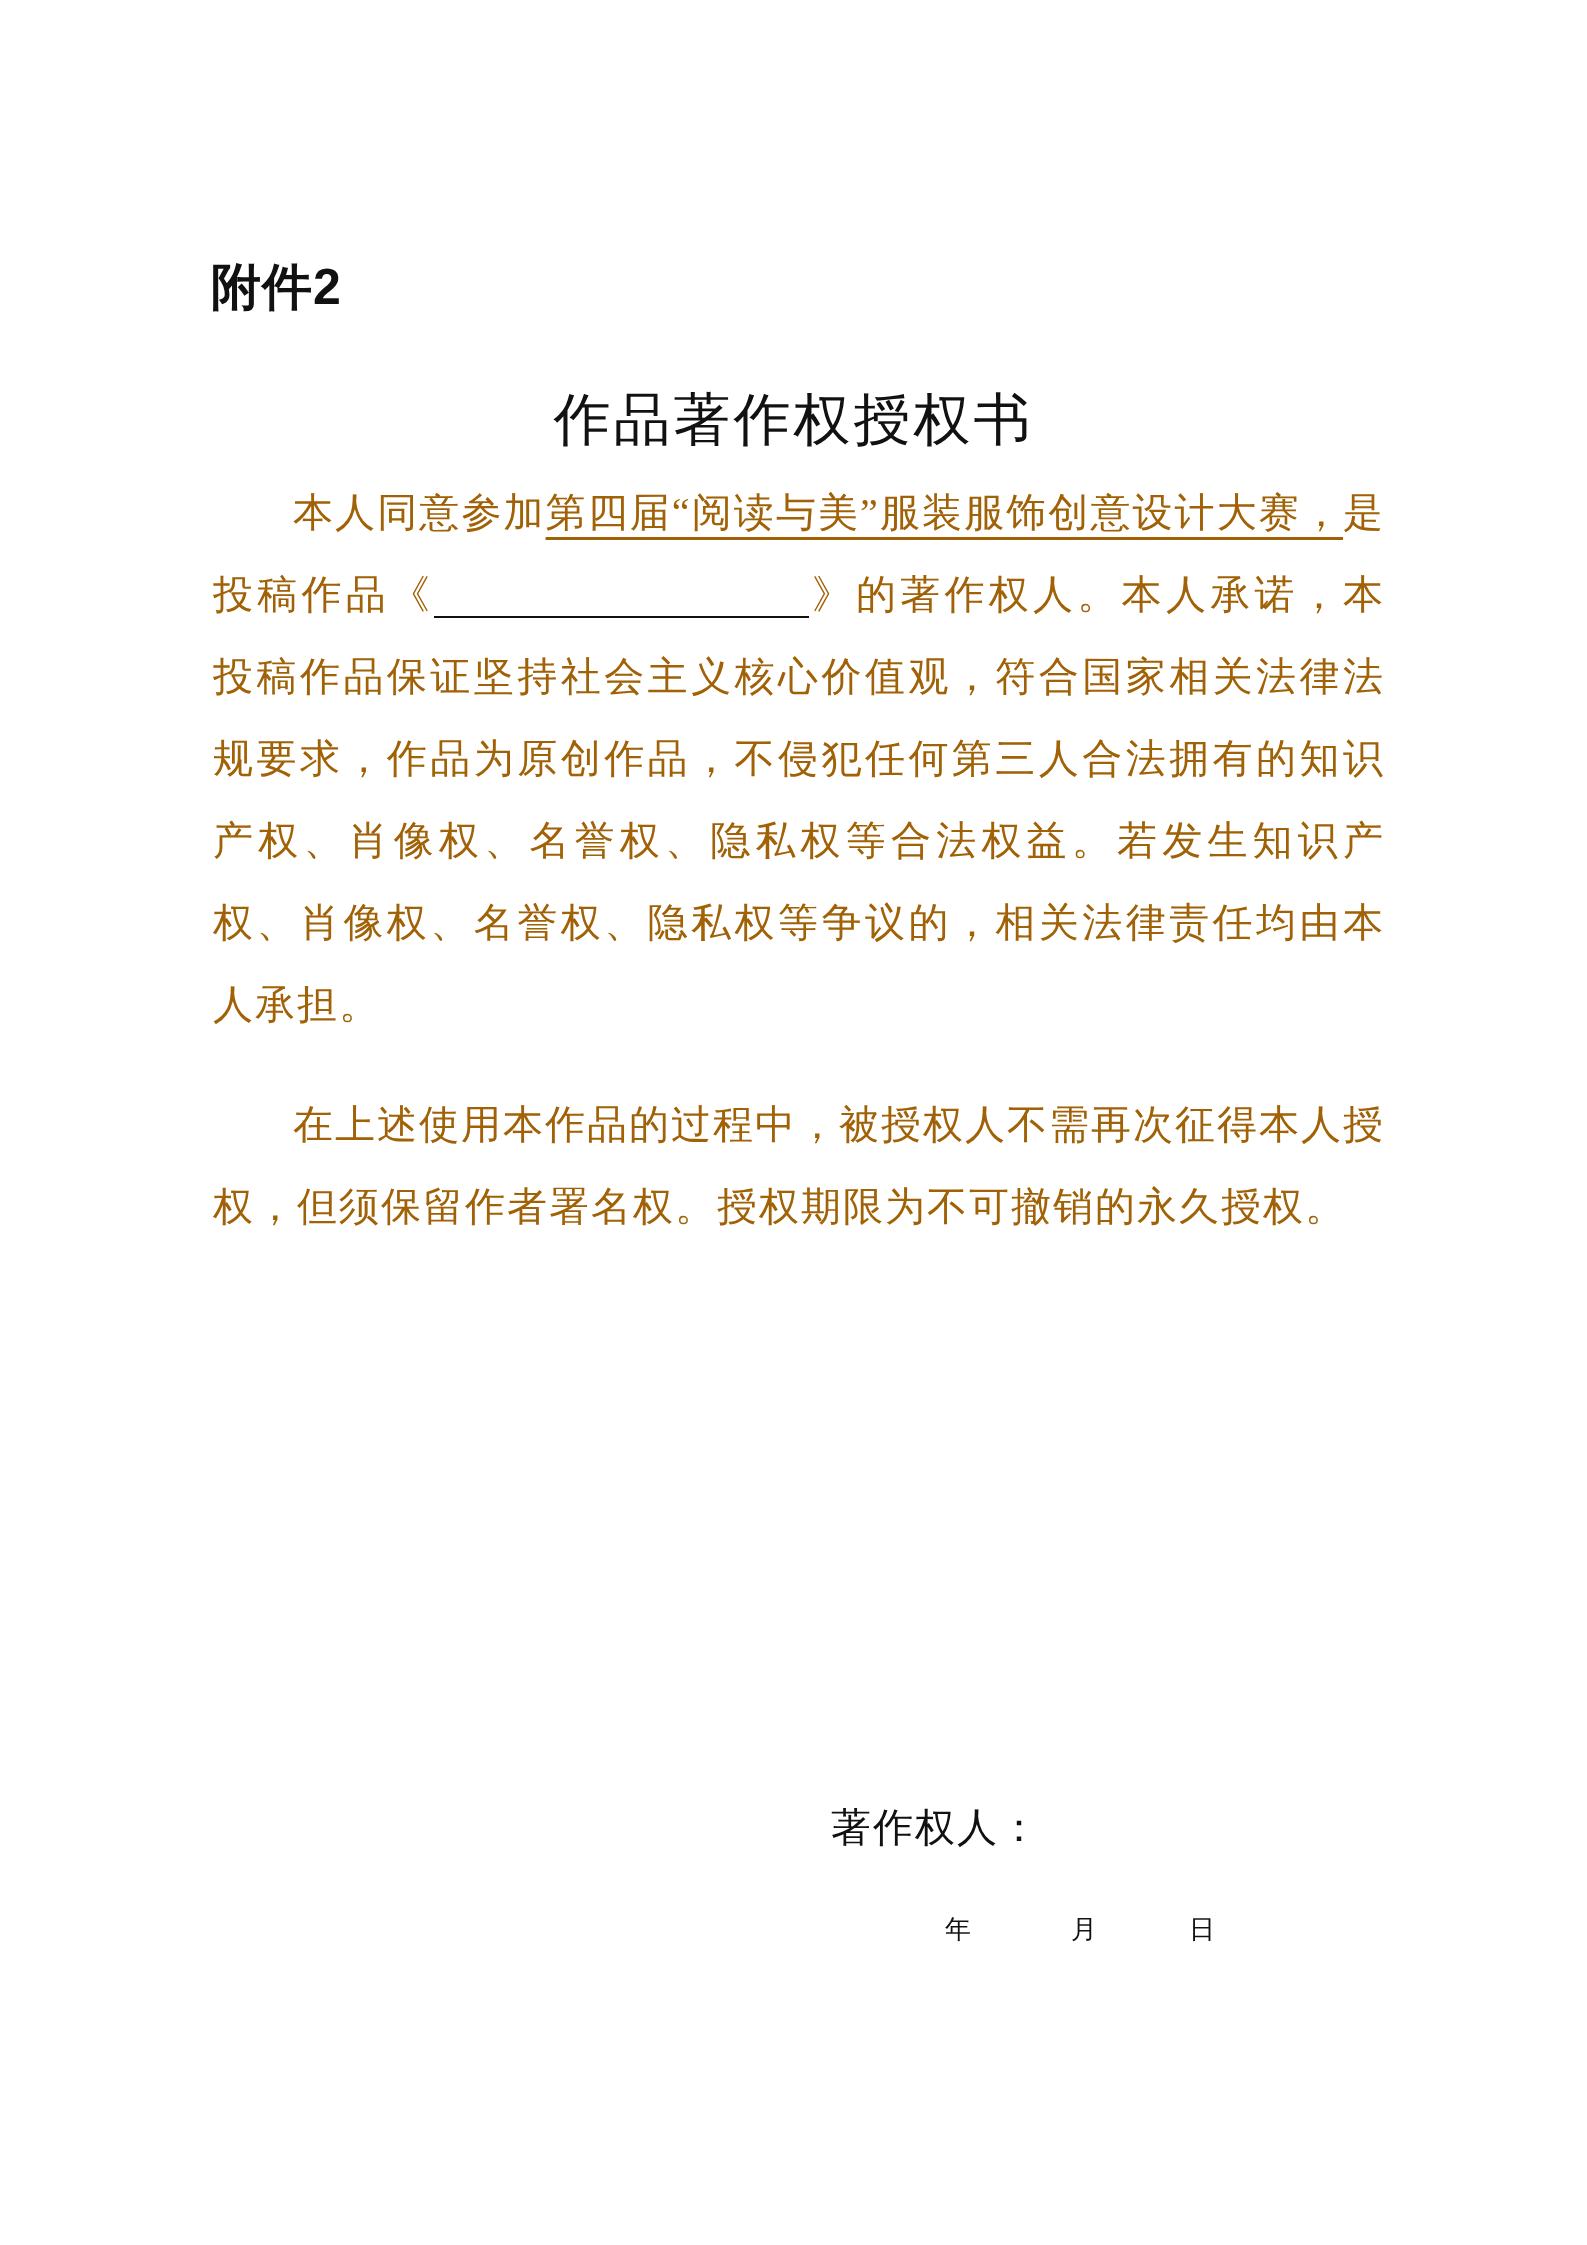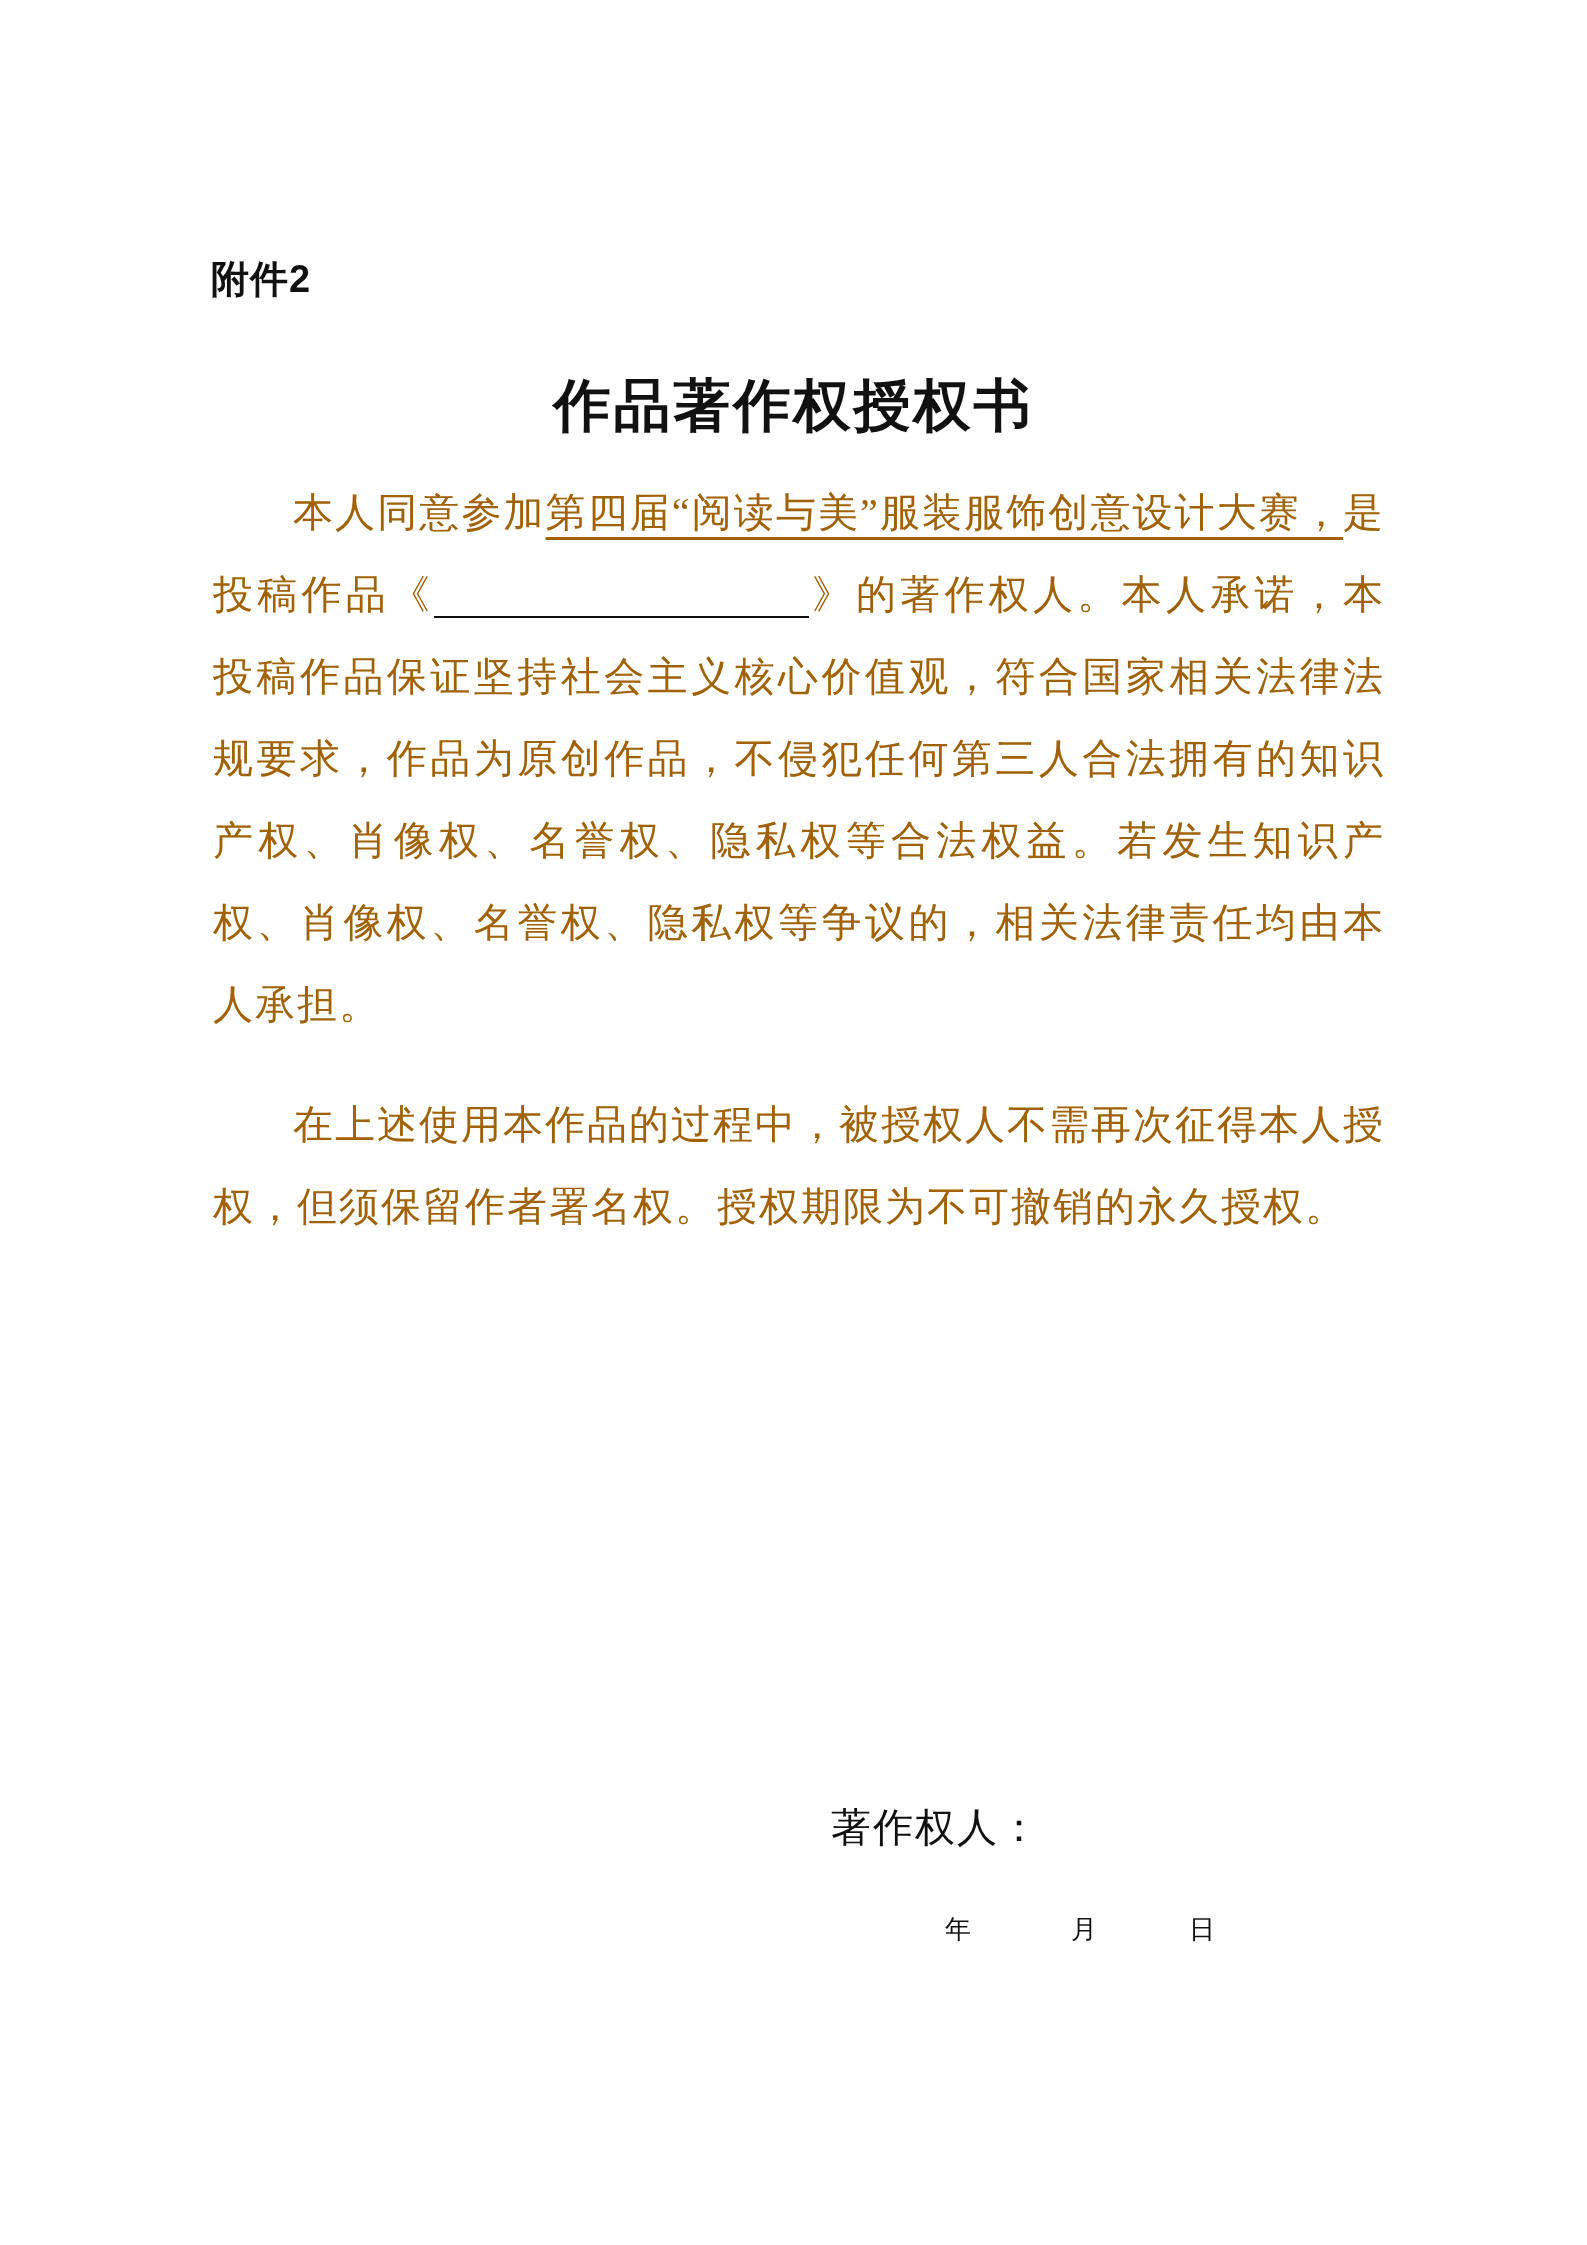--- a/index.html
+++ b/index.html
@@ -15,33 +15,33 @@
     color: #111111;
     font-family: "Liberation Serif", "DejaVu Serif", serif;
     overflow: hidden;
   }
   .attachment-label {
     position: absolute;
     top: 254px;
     left: 211px;
     font-family: "Liberation Sans", "DejaVu Sans", sans-serif;
     font-weight: 600;
-    font-size: 38px;
+    font-size: 50px;
     letter-spacing: 1px;
     color: #111111;
     white-space: nowrap;
   }
   .doc-title {
     position: absolute;
-    top: 330px;
+    top: 344px;
     left: 0;
     width: 100%;
     text-align: center;
     font-size: 57px;
-    font-weight: 700;
+    font-weight: 400;
     letter-spacing: 3px;
     color: #111111;
     white-space: nowrap;
   }
   .document-body {
     position: absolute;
     top: 472px;
     left: 213px;
     width: 1172px;
     font-size: 40px;

